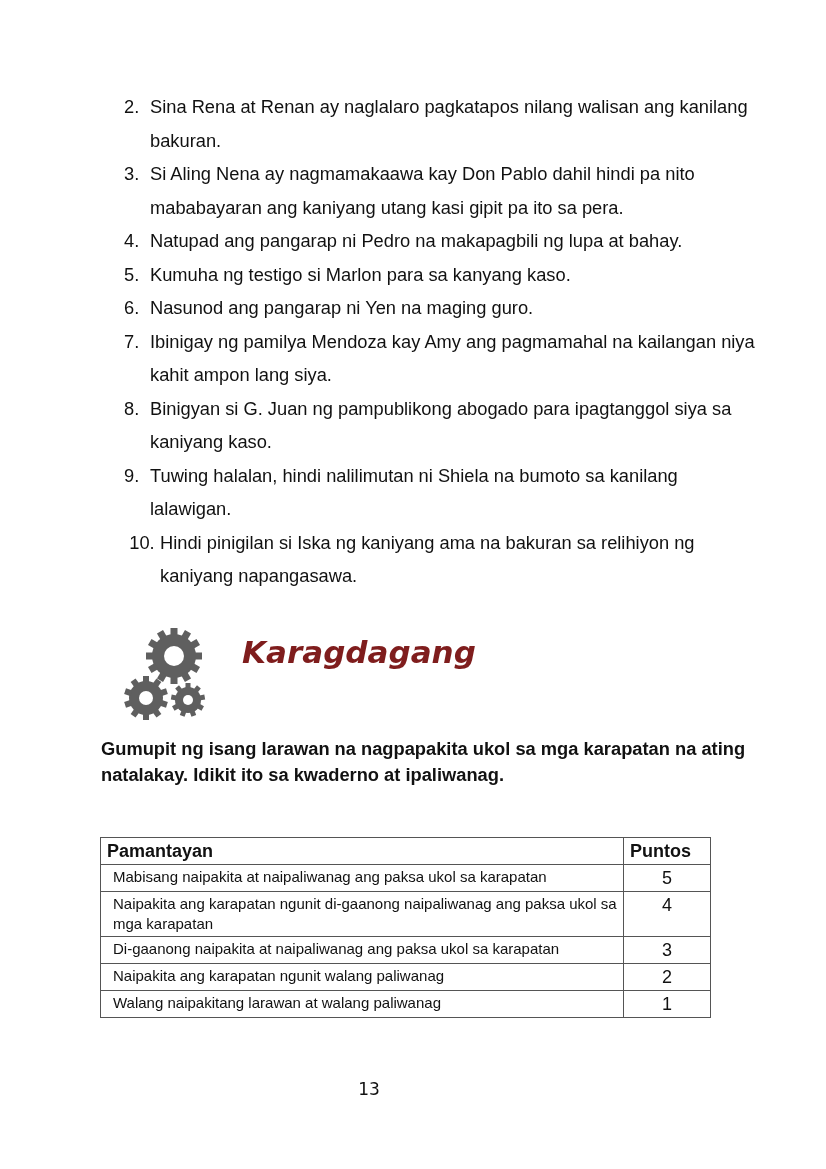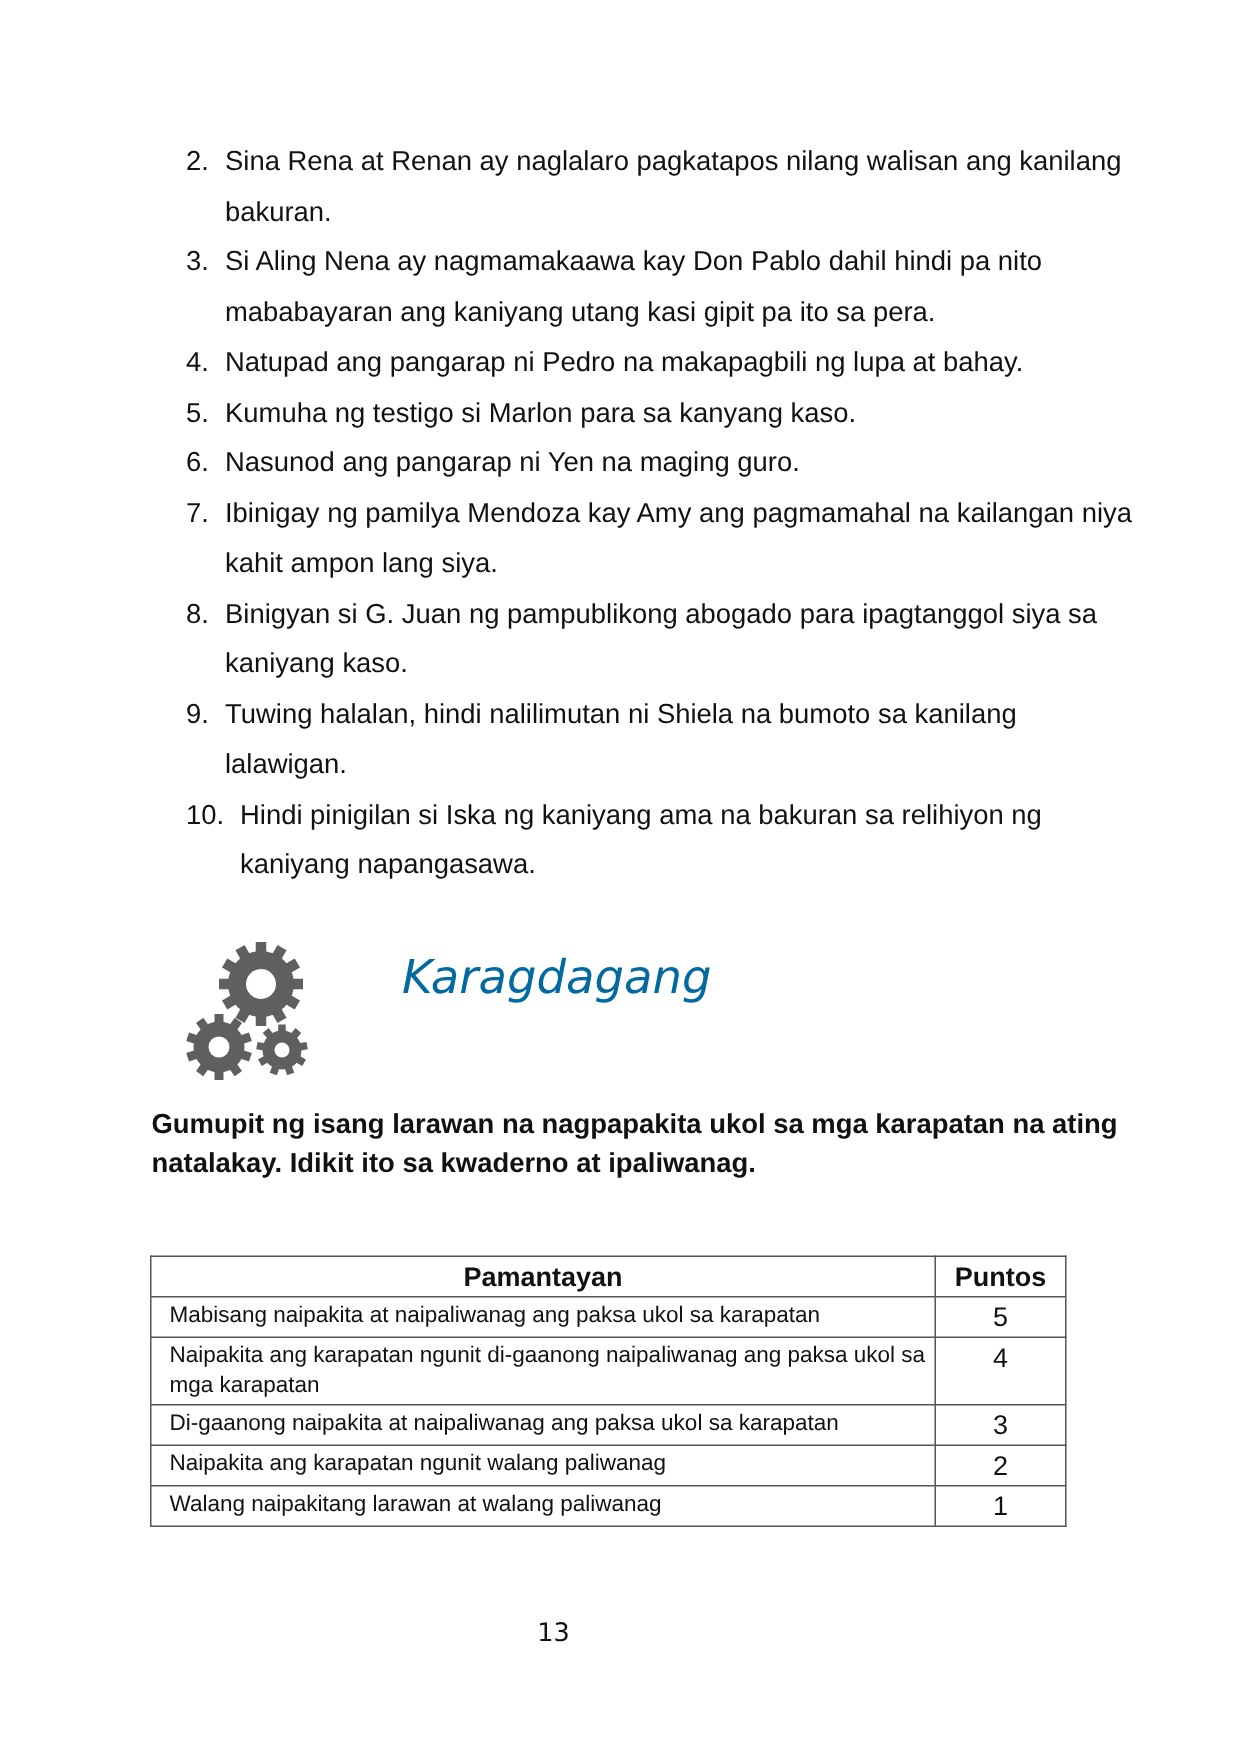--- a/index.html
+++ b/index.html
@@ -1,29 +1,29 @@
 <!DOCTYPE html>
 <html><head>
 <meta charset="utf-8">
 <style>
   html, body { margin: 0; padding: 0; background: #ffffff; }
   body { width: 826px; height: 1169px; position: relative; overflow: hidden;
          font-family: "Liberation Sans", sans-serif; color: #111111; }
   .list { position: absolute; left: 124px; top: 90px; width: 640px; margin: 0; padding: 0; list-style: none; }
   .item { display: flex; font-size: 18.3px; line-height: 33.5px; }
   .num { width: 26px; flex: none; }
-  .num.wide { width: 36px; }
+  .num.wide { width: 36px; text-align: center; }
   .txt { flex: 1; }
   .gears { position: absolute; left: 124px; top: 628px; width: 84px; height: 94px; }
   .heading { position: absolute; left: 242px; top: 630px; font-family: "DejaVu Sans", sans-serif;
-             font-style: italic; font-weight: normal; font-size: 31px; line-height: 44px; color: #0369a1; margin-left: 26px; }
+             font-style: italic; font-weight: bold; font-size: 31px; line-height: 44px; color: #7f1d1d; }
   .instructions { position: absolute; left: 101px; top: 736px; width: 660px; font-size: 18.3px; line-height: 26px; font-weight: bold; }
   table.rubric { position: absolute; left: 100px; top: 837px; width: 611px; border-collapse: collapse; font-size: 15px; }
   table.rubric th, table.rubric td { border: 1px solid #555; padding: 2px 6px; vertical-align: top; }
-  table.rubric th { font-size: 18px; font-weight: bold; text-align: center; line-height: 22px; }
+  table.rubric th { font-size: 18px; font-weight: bold; text-align: left; line-height: 22px; }
   table.rubric td.crit { line-height: 20px; padding-left: 12px; }
   table.rubric td.pts { text-align: center; font-size: 18px; width: 74px; line-height: 22px; }
   .page-num { position: absolute; left: 0; width: 738px; top: 1079px; text-align: center;
               font-family: "DejaVu Sans", sans-serif; font-size: 17px; }
   .footer { position: absolute; left: 0; width: 826px; top: 1126px; text-align: center;
             font-family: "DejaVu Sans", sans-serif; font-size: 14px; color: #b5b5b5; letter-spacing: 0.5px; margin-top: 48px; }
 </style>
 </head>
 <body>
 

